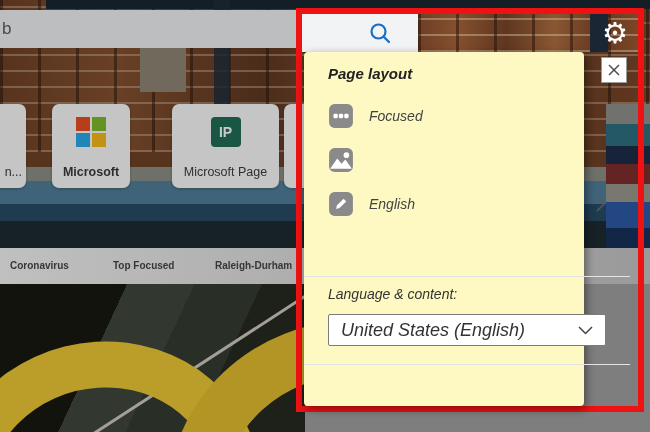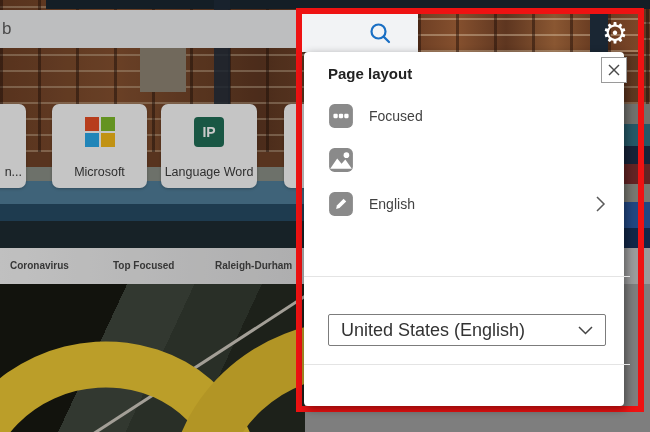--- a/index.html
+++ b/index.html
@@ -61,22 +61,22 @@
   .dim{left:0;top:0;width:650px;height:432px;background:rgba(8,8,8,.22);z-index:5;}
 
   
   .callout{left:296px;top:8px;width:348px;height:404px;border:6px solid #ee1212;
     box-sizing:border-box;z-index:10;}
   .co-strip{left:0;top:0;width:336px;height:38px;}
   .co-search{left:0;top:0;width:116px;height:38px;background:#f2f3f5;}
   .co-navy{left:288px;top:0;width:18px;height:38px;background:#1a2633;}
   .gear{left:297px;top:1px;width:32px;height:36px;color:#fff;font-size:29px;line-height:36px;
     text-align:center;cursor:default;}
-  .popup{left:2px;top:38px;width:320px;height:354px;background:#ffffff;border-radius:4px;
-    box-shadow:2px 3px 10px rgba(0,0,0,.45);}
+  .popup{left:2px;top:38px;width:280px;height:354px;background:#fef9c3;border-radius:4px;
+    box-shadow:2px 3px 10px rgba(0,0,0,.45);font-style:italic;}
   .close-btn{left:297px;top:5px;width:24px;height:24px;border:1px solid #9a9a9a;background:#fff;
     display:flex;align-items:center;justify-content:center;}
   .pl-title{left:24px;top:13px;font-size:15px;font-weight:bold;color:#222;}
   .menu{left:0;top:42px;width:326px;}
   .menu-row{height:44px;display:flex;align-items:center;padding-left:24px;box-sizing:border-box;gap:15px;}
   .menu-row.selected{background:#e9eaeb;}
   .menu-label{font-size:14px;color:#424242;}
   .row-chevron{margin-left:auto;margin-right:24px;display:flex;}
   .divider{left:0;width:326px;height:1px;background:#e4e4e4;}
   .lang-label{left:24px;top:234px;font-size:14px;color:#333;}
@@ -106,36 +106,36 @@
     <div style="height:18px;background:#98988f"></div>
     <div style="height:26px;background:#2a59a4"></div>
     <div style="height:28px;background:#15305a"></div>
   </div>
 
   <div class="abs search-bar">b</div>
 
   <div class="abs tile" style="left:-50px;width:76px;">
     <span class="tile-label" style="text-align:right;padding-right:4px;">n...</span>
   </div>
-  <div class="abs tile" style="left:52px;width:95px;">
+  <div class="abs tile" style="left:52px;width:78px;font-weight:bold;">
     <div class="tile-icon-wrap">
       <div class="ms-logo">
         <div style="background:#e84c22"></div>
           <div style="background:#7eba28"></div>
         <div style="background:#28a8ea"></div>
           <div style="background:#f5b916"></div>
       </div>
     </div>
     <span class="tile-label">Microsoft</span>
   </div>
-  <div class="abs tile" style="left:161px;width:96px;">
+  <div class="abs tile" style="left:172px;width:107px;">
     <div class="tile-icon-wrap">
       <div class="word-badge">IP</div>
     </div>
-    <span class="tile-label">Language Word</span>
+    <span class="tile-label">Microsoft Page</span>
   </div>
   <div class="abs tile" style="left:284px;width:60px;"></div>
 
   <div class="abs news-nav">
     <span style="left:10px;">Coronavirus</span>
     <span style="left:113px;">Top Focused</span>
     <span style="left:215px;">Raleigh-Durham</span>
   </div>
 
   <div class="abs page-white"></div>
@@ -198,20 +198,21 @@
           <span class="row-chevron">
             <svg width="11" height="18" viewBox="0 0 11 18">
               <polyline points="2,2 9,9 2,16" fill="none" stroke="#5a5a5a" stroke-width="1.5"></polyline>
             </svg>
           </span>
         </div>
       </div>
 
       <div class="abs divider" style="top:224px;"></div>
 
+      <div class="abs lang-label">Language &amp; content:</div>
 
       <div class="abs dropdown">
         <span class="dd-value">United States (English)</span>
         <span class="dd-chev">
           <svg width="15" height="9" viewBox="0 0 15 9">
             <polyline points="1,1 7.5,7.5 14,1" fill="none" stroke="#444" stroke-width="1.5"></polyline>
           </svg>
         </span>
       </div>
 

